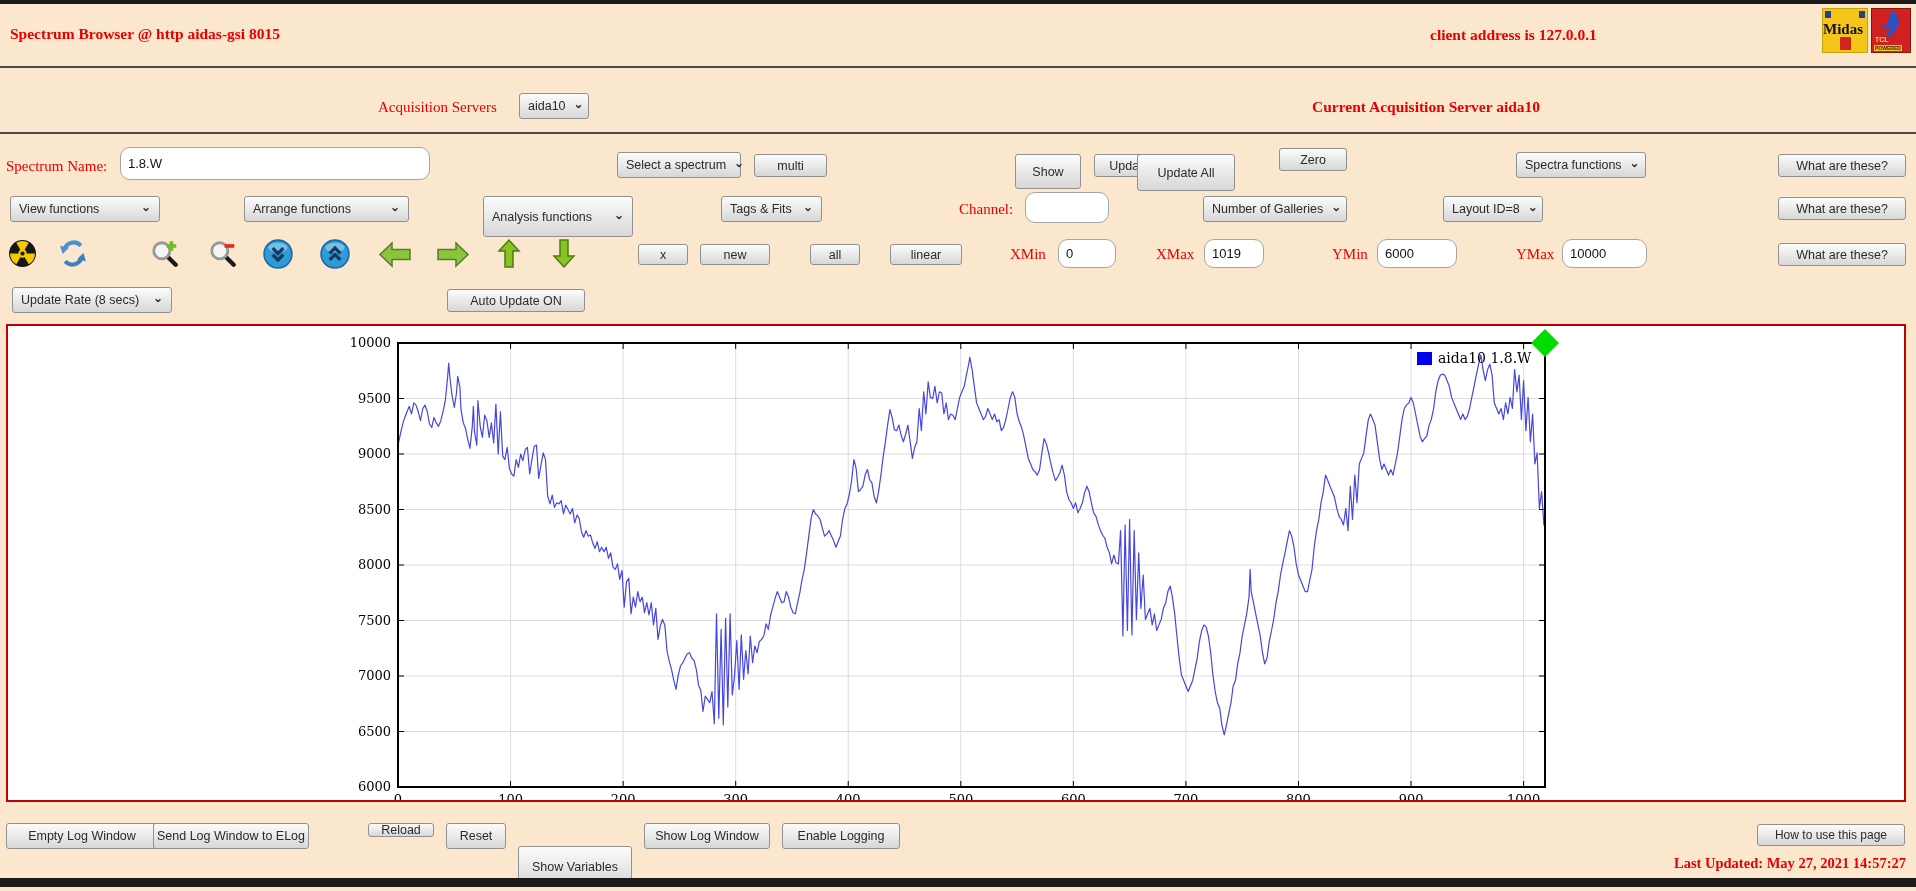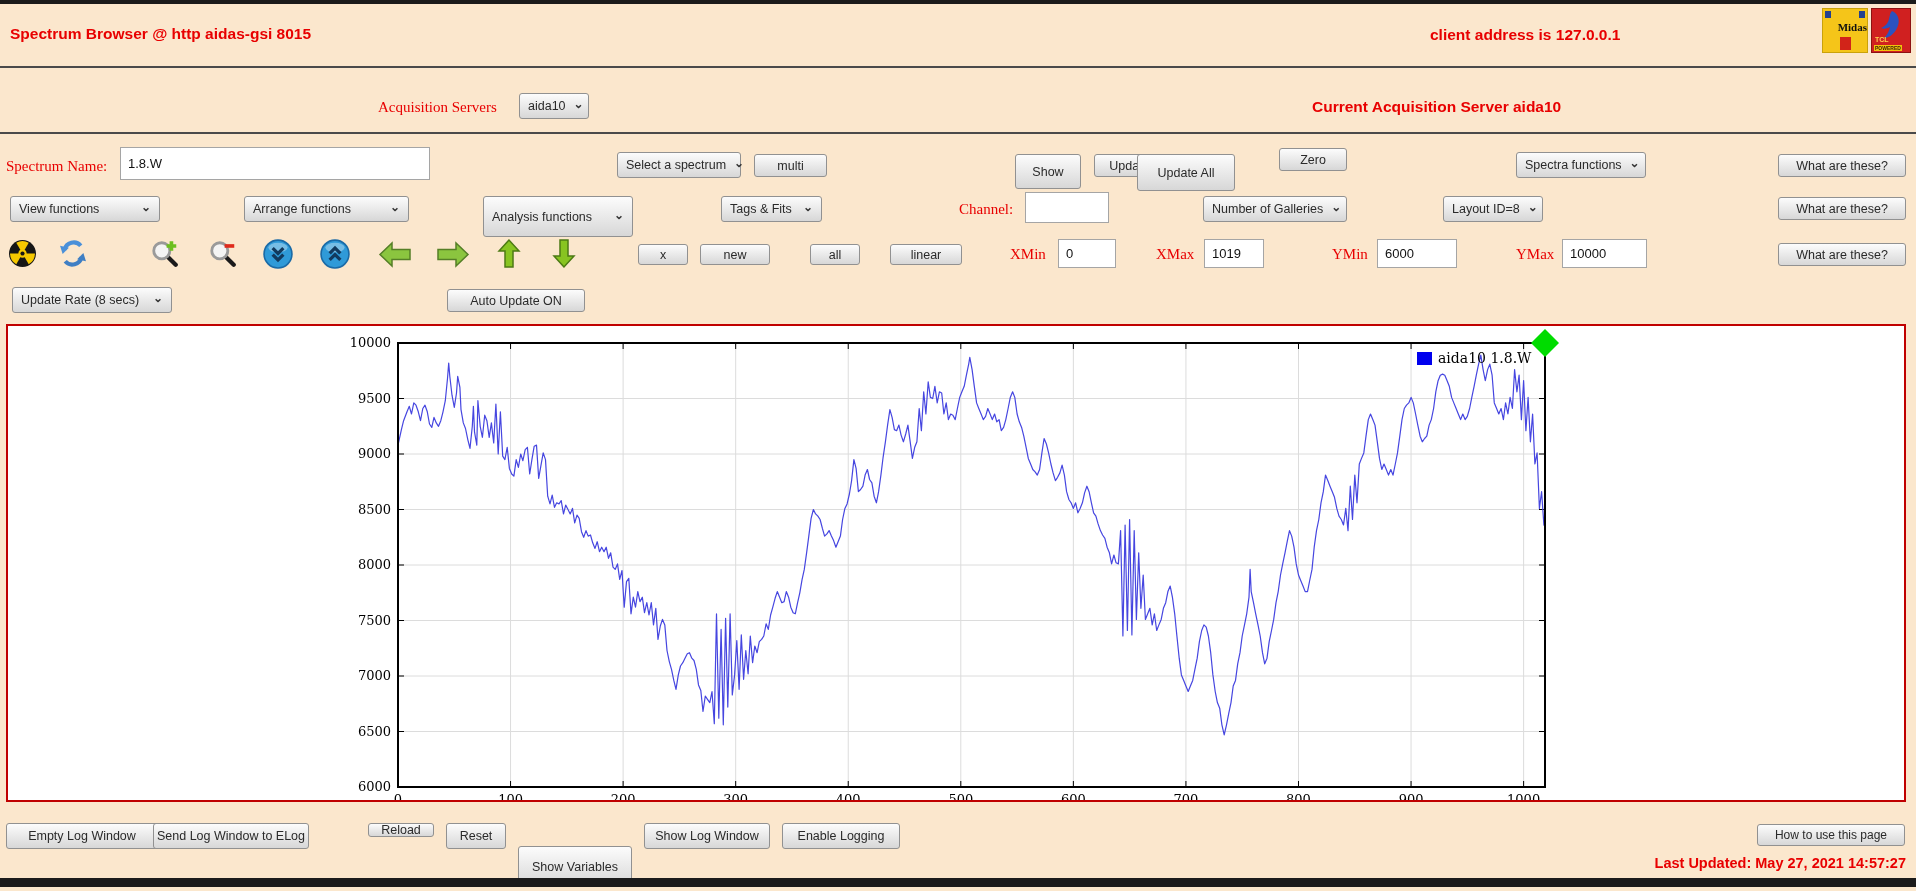--- a/index.html
+++ b/index.html
@@ -1,42 +1,42 @@
 <!DOCTYPE html>
 <html><head>
 <meta charset="utf-8">
 <style>
   html,body{margin:0;padding:0}
   body{width:1916px;height:891px;background:#fbe7cd;font-family:"Liberation Sans",sans-serif;position:relative;overflow:hidden}
   .redlbl{position:absolute;color:#e80000;font-family:"Liberation Serif",serif;font-size:15px;white-space:nowrap}
-  .redbold{position:absolute;color:#e80000;font-family:Liberation Sans, sans-serif;font-size:15.5px;font-weight:bold;white-space:nowrap}
+  .redbold{position:absolute;color:#e80000;font-family:Liberation Serif, serif;font-size:15.5px;font-weight:bold;white-space:nowrap}
   .btn{position:absolute;display:flex;align-items:center;justify-content:center;
        background:linear-gradient(#fcfcfc,#d7d7d7);border:1px solid #919191;border-radius:3px;
        font-size:12.5px;color:#2a2a2a;cursor:pointer;white-space:nowrap;box-sizing:border-box}
   .sel{position:absolute;display:flex;align-items:center;justify-content:space-between;
        background:linear-gradient(#fcfcfc,#d7d7d7);border:1px solid #919191;border-radius:3px;
        font-size:12.5px;color:#2a2a2a;cursor:pointer;white-space:nowrap;padding:0 8px;box-sizing:border-box}
   .chev{font-weight:bold;font-size:12px;color:#333;margin-left:8px;line-height:1;transform:translateY(-2px)}
-  .inp{position:absolute;border:1px solid #a5a5a5;border-radius:0;background:#fff;font-size:13px;
+  .inp{position:absolute;border:1px solid #a5a5a5;border-radius:10px;background:#fff;font-size:13px;
        padding:0 7px;color:#111;box-sizing:border-box;font-family:"Liberation Sans",sans-serif}
   .rule{position:absolute;left:0;width:1916px;height:2px;background:#4a4a4a}
   .darkbar{position:absolute;left:0;width:1916px;background:#1b1b1b}
   .iconbtn{position:absolute;cursor:pointer;line-height:0}
   #chartbox{position:absolute;left:6px;top:324px;width:1900px;height:478px;background:#ffffff;
             border:2px solid #c00000;box-sizing:border-box}
   #chart-svg{width:100%;height:100%;display:block}
   .grid{stroke:#dcdcdc;stroke-width:1}
   .tick{stroke:#000;stroke-width:1}
   .xlab,.ylab,.legendtxt{font-family:"DejaVu Serif",serif;font-size:13px;fill:#000}
   .xlab{text-anchor:middle}
   .ylab{text-anchor:end}
   .legendtxt{font-size:14px}
   
   .midas{position:absolute;left:1822px;top:8px;width:46px;height:45px;background:#f5c519;border:1px solid #caa20a;box-sizing:border-box;cursor:pointer}
-  .midas .mtxt{position:absolute;left:0;right:0;top:12px;text-align:right;font-family:"Liberation Serif",serif;font-weight:bold;font-size:11px;color:#111}
+  .midas .mtxt{position:absolute;left:0;right:0;top:12px;text-align:left;font-family:"Liberation Serif",serif;font-weight:bold;font-size:15px;color:#111}
   .midas .bshield{position:absolute;width:6px;height:7px;background:#23408f;top:2px}
   .midas .rbox{position:absolute;left:17px;bottom:2px;width:11px;height:13px;background:#d22419}
   .tcl{position:absolute;left:1871px;top:8px;width:40px;height:45px;background:#d02020;border:1px solid #8d1212;box-sizing:border-box;cursor:pointer}
   .tcl .ttxt{position:absolute;left:3px;bottom:9px;font-size:7px;font-weight:bold;color:#ffd34d;font-family:"Liberation Sans",sans-serif}
   .tcl .ptxt{position:absolute;left:2px;bottom:1px;font-size:5px;font-weight:bold;color:#3a1d07;background:#f2c20c;padding:0 1px}
 </style>
 </head>
 <body>
 
 <div class="darkbar" style="top:0;height:4px"></div>

